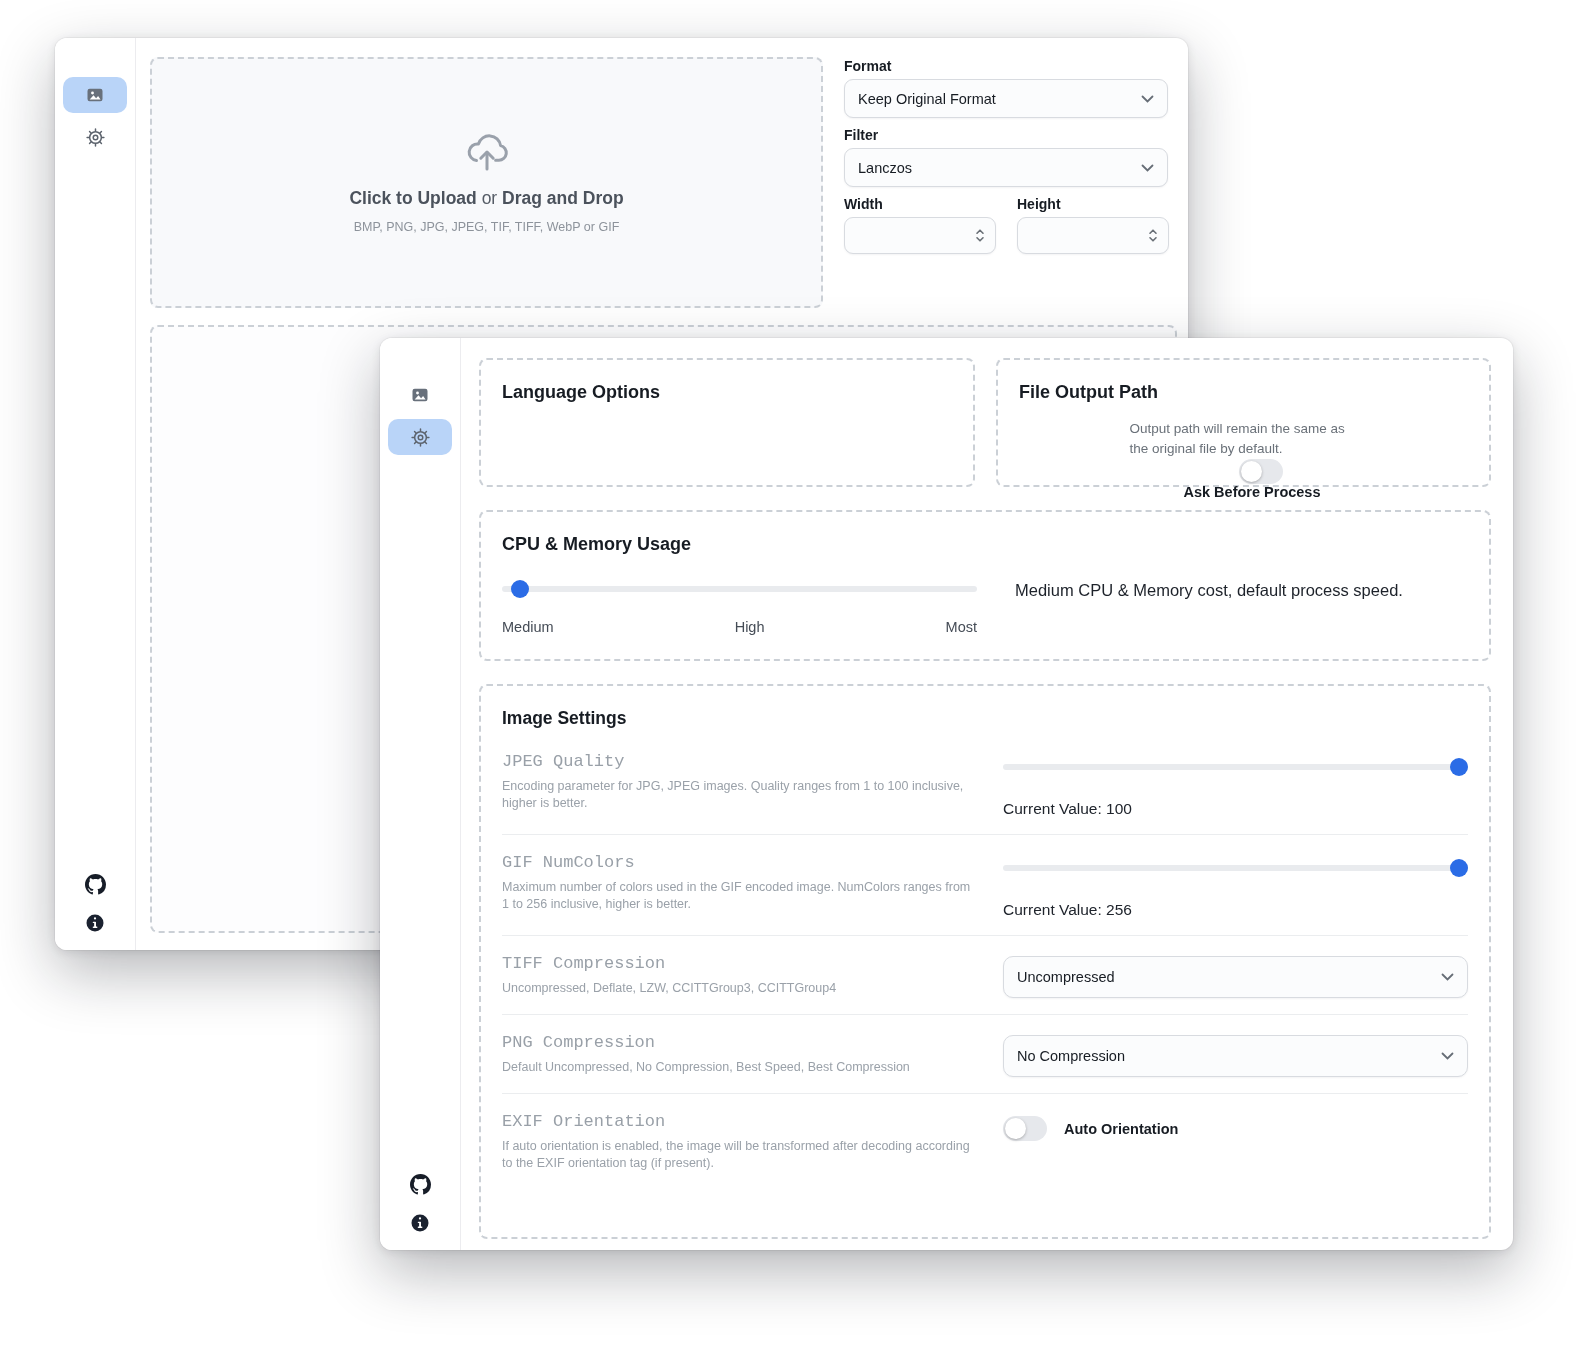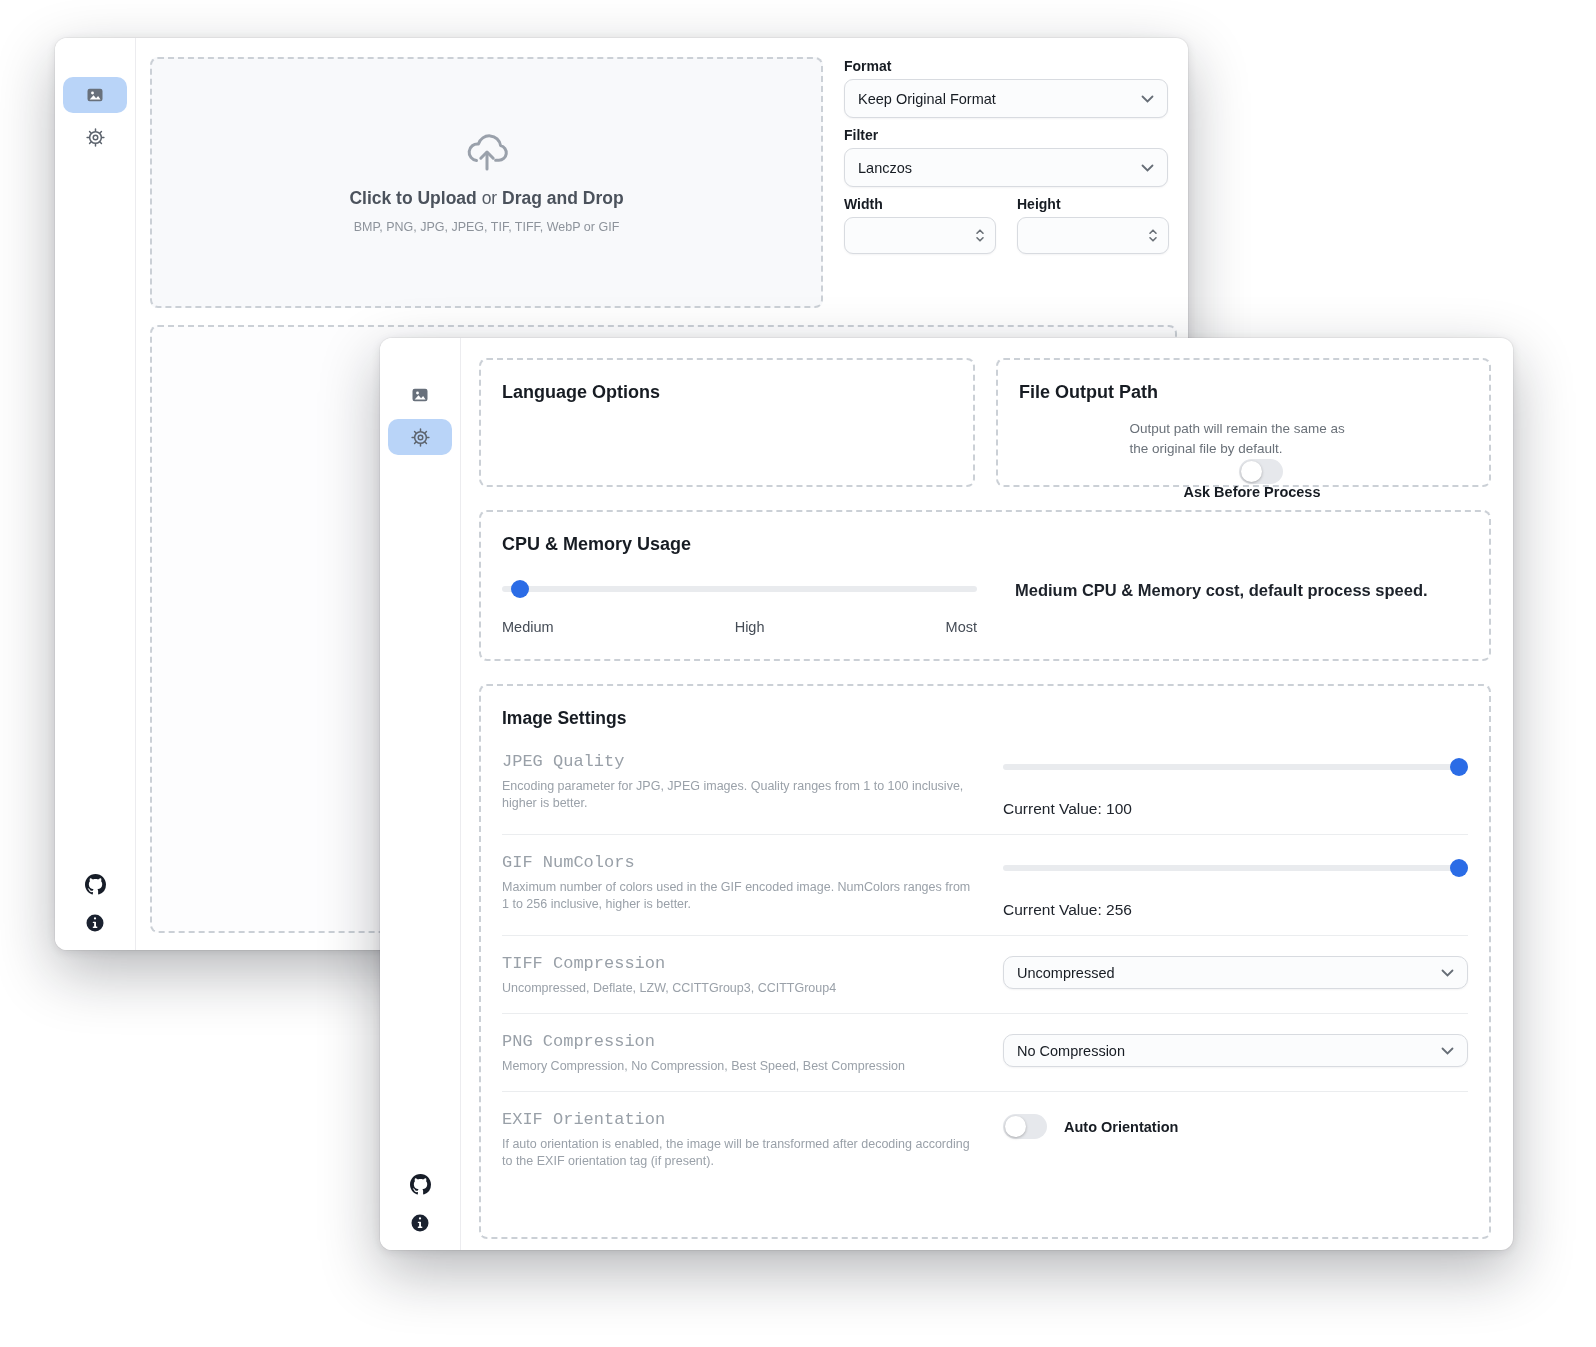--- a/index.html
+++ b/index.html
@@ -64,34 +64,34 @@
   .out-desc{font-size:13.5px;line-height:20px;color:#6a7179;width:228px;}
   .toggle{width:44px;height:25px;border-radius:13px;background:#e6e8ec;position:relative;flex:none;cursor:pointer;}
   .toggle .knob{position:absolute;top:2px;left:2px;width:21px;height:21px;border-radius:50%;background:#fff;box-shadow:0 1px 3px rgba(0,0,0,.28);}
   .toggle-label{font-size:14.5px;font-weight:700;color:#171c23;margin-left:17px;}
 
   .slider{position:relative;height:18px;cursor:pointer;}
   .slider .track{position:absolute;left:0;right:0;top:6px;height:6px;border-radius:3px;background:#e9ebee;}
   .slider .thumb{position:absolute;top:0;width:18px;height:18px;border-radius:50%;background:#2b6ce6;}
   #cpu-slider{width:475px;margin-top:25px;}
   .cpu-labels{width:475px;display:flex;justify-content:space-between;margin-top:21px;font-size:14.5px;color:#454c56;}
-  .cpu-status{position:absolute;left:534px;top:69px;font-size:16.5px;color:#1d222a;font-weight:700;}
+  .cpu-status{position:absolute;left:534px;top:69px;font-size:16.5px;color:#1d222a;font-weight:400;}
 
   .img-head{padding:22px 21px 5px 21px;}
   .img-head .card-title{font-size:17.5px;}
   .rows{margin:0 21px;}
   .set-row{display:flex;padding:18px 0 16px 0;}
   .set-row + .set-row{border-top:1px solid #ebedef;}
   .row-left{flex:1;padding-right:30px;}
   .row-title{font-size:17px;color:#99a0a8;margin:0 0 7px 0;font-weight:400;font-family:Liberation Mono, monospace;}
   .row-desc{font-size:12.5px;line-height:17px;color:#9aa1a9;max-width:478px;}
   .row-right{width:465px;flex:none;position:relative;padding-top:2px;}
   .row-right .slider{width:100%;margin-top:4px;}
   .current-value{font-size:15.5px;color:#20252d;margin-top:24px;}
-  .row-right .select{width:100%;height:33px;border-radius:10px;}
+  .row-right .select{width:100%;height:42px;border-radius:10px;}
   .exif-toggle-row{display:flex;align-items:center;margin-top:2px;}
 
   svg{display:block;}
 </style>
 </head>
 <body>
 
 <div class="window" id="bg-window">
   <div class="lights">
     <div class="light red"></div>
@@ -313,21 +313,21 @@
                   <path d="M1.5 1.5 L6.5 6.5 L11.5 1.5"></path>
                 </svg>
             </span>
           </div>
         </div>
       </div>
 
       <div class="set-row">
         <div class="row-left">
           <p class="row-title">PNG Compression</p>
-          <div class="row-desc">Memory Compression, No Compression, Best Speed, Best Compression</div>
+          <div class="row-desc">Default Uncompressed, No Compression, Best Speed, Best Compression</div>
         </div>
         <div class="row-right">
           <div class="select">
             <span>No Compression</span>
             <span>
               <svg width="13" height="8" viewBox="0 0 13 8" fill="none" stroke="#666d76" stroke-width="1.8" stroke-linecap="round">
                   <path d="M1.5 1.5 L6.5 6.5 L11.5 1.5"></path>
                 </svg>
             </span>
           </div>

